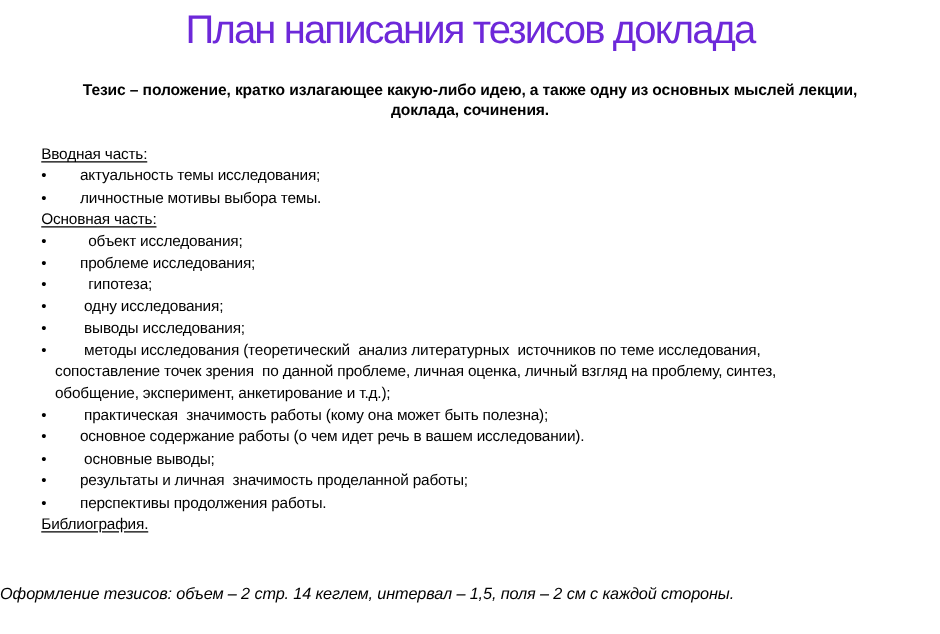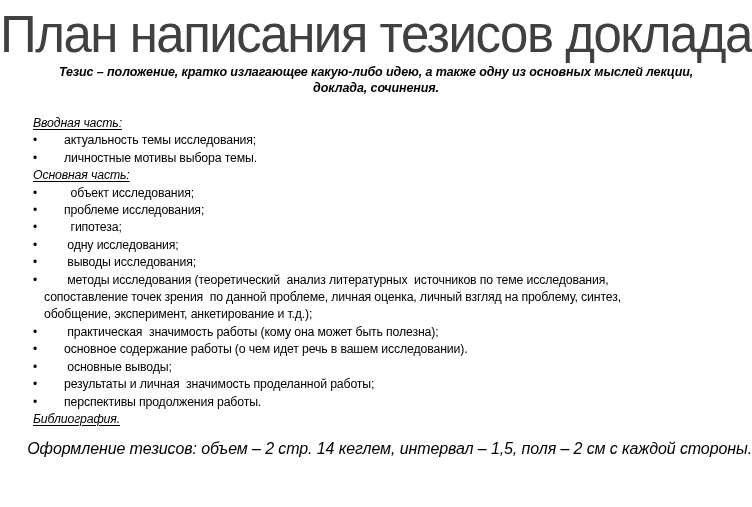--- a/index.html
+++ b/index.html
@@ -11,75 +11,74 @@
     color: #000000;
     font-family: "Liberation Sans", sans-serif;
     overflow: hidden;
   }
   .title {
     position: absolute;
     top: 4px;
     left: 0;
     width: 100%;
     text-align: center;
-    font-size: 51px;
+    font-size: 32px;
     line-height: 1.2;
     letter-spacing: -1.5px;
     white-space: nowrap;
-    color: #404040;
+    color: #6d28d9;
   }
   .subtitle {
     position: absolute;
     top: 64px;
     left: 0;
     width: 100%;
     text-align: center;
     font-weight: bold;
-    font-style: italic;
     font-size: 12.5px;
     line-height: 16px;
     letter-spacing: -0.1px;
     white-space: pre-line;
   }
   .content {
     position: absolute;
     left: 33px;
     top: 115px;
     width: 692px;
     font-size: 12.3px;
     line-height: 17.4px;
     letter-spacing: -0.15px;
   }
-  .sec-row { margin: 0; font-style: italic; }
+  .sec-row { margin: 0; }
   .sec-heading {
     text-decoration: underline;
     text-underline-offset: 2px;
   }
   .item {
     position: relative;
     margin: 0;
     padding-left: 11px;
     text-indent: 20px;
     white-space: pre-wrap;
   }
   .item .bullet {
     position: absolute;
     left: 0;
     top: 0;
     text-indent: 0;
     font-size: 12px;
   }
   .footer {
     position: absolute;
-    top: 440px;
+    top: 467px;
     left: 0;
     width: 100%;
-    text-align: right;
+    text-align: left;
     font-style: italic;
-    font-size: 16px;
+    font-size: 13px;
     letter-spacing: -0.1px;
   }
 </style>
 </head>
 <body>
 
 <div class="slide">
   <div class="title">План написания тезисов доклада</div>
   <div class="subtitle">Тезис – положение, кратко излагающее какую-либо идею, а также одну из основных мыслей лекции,
 доклада, сочинения.</div>

